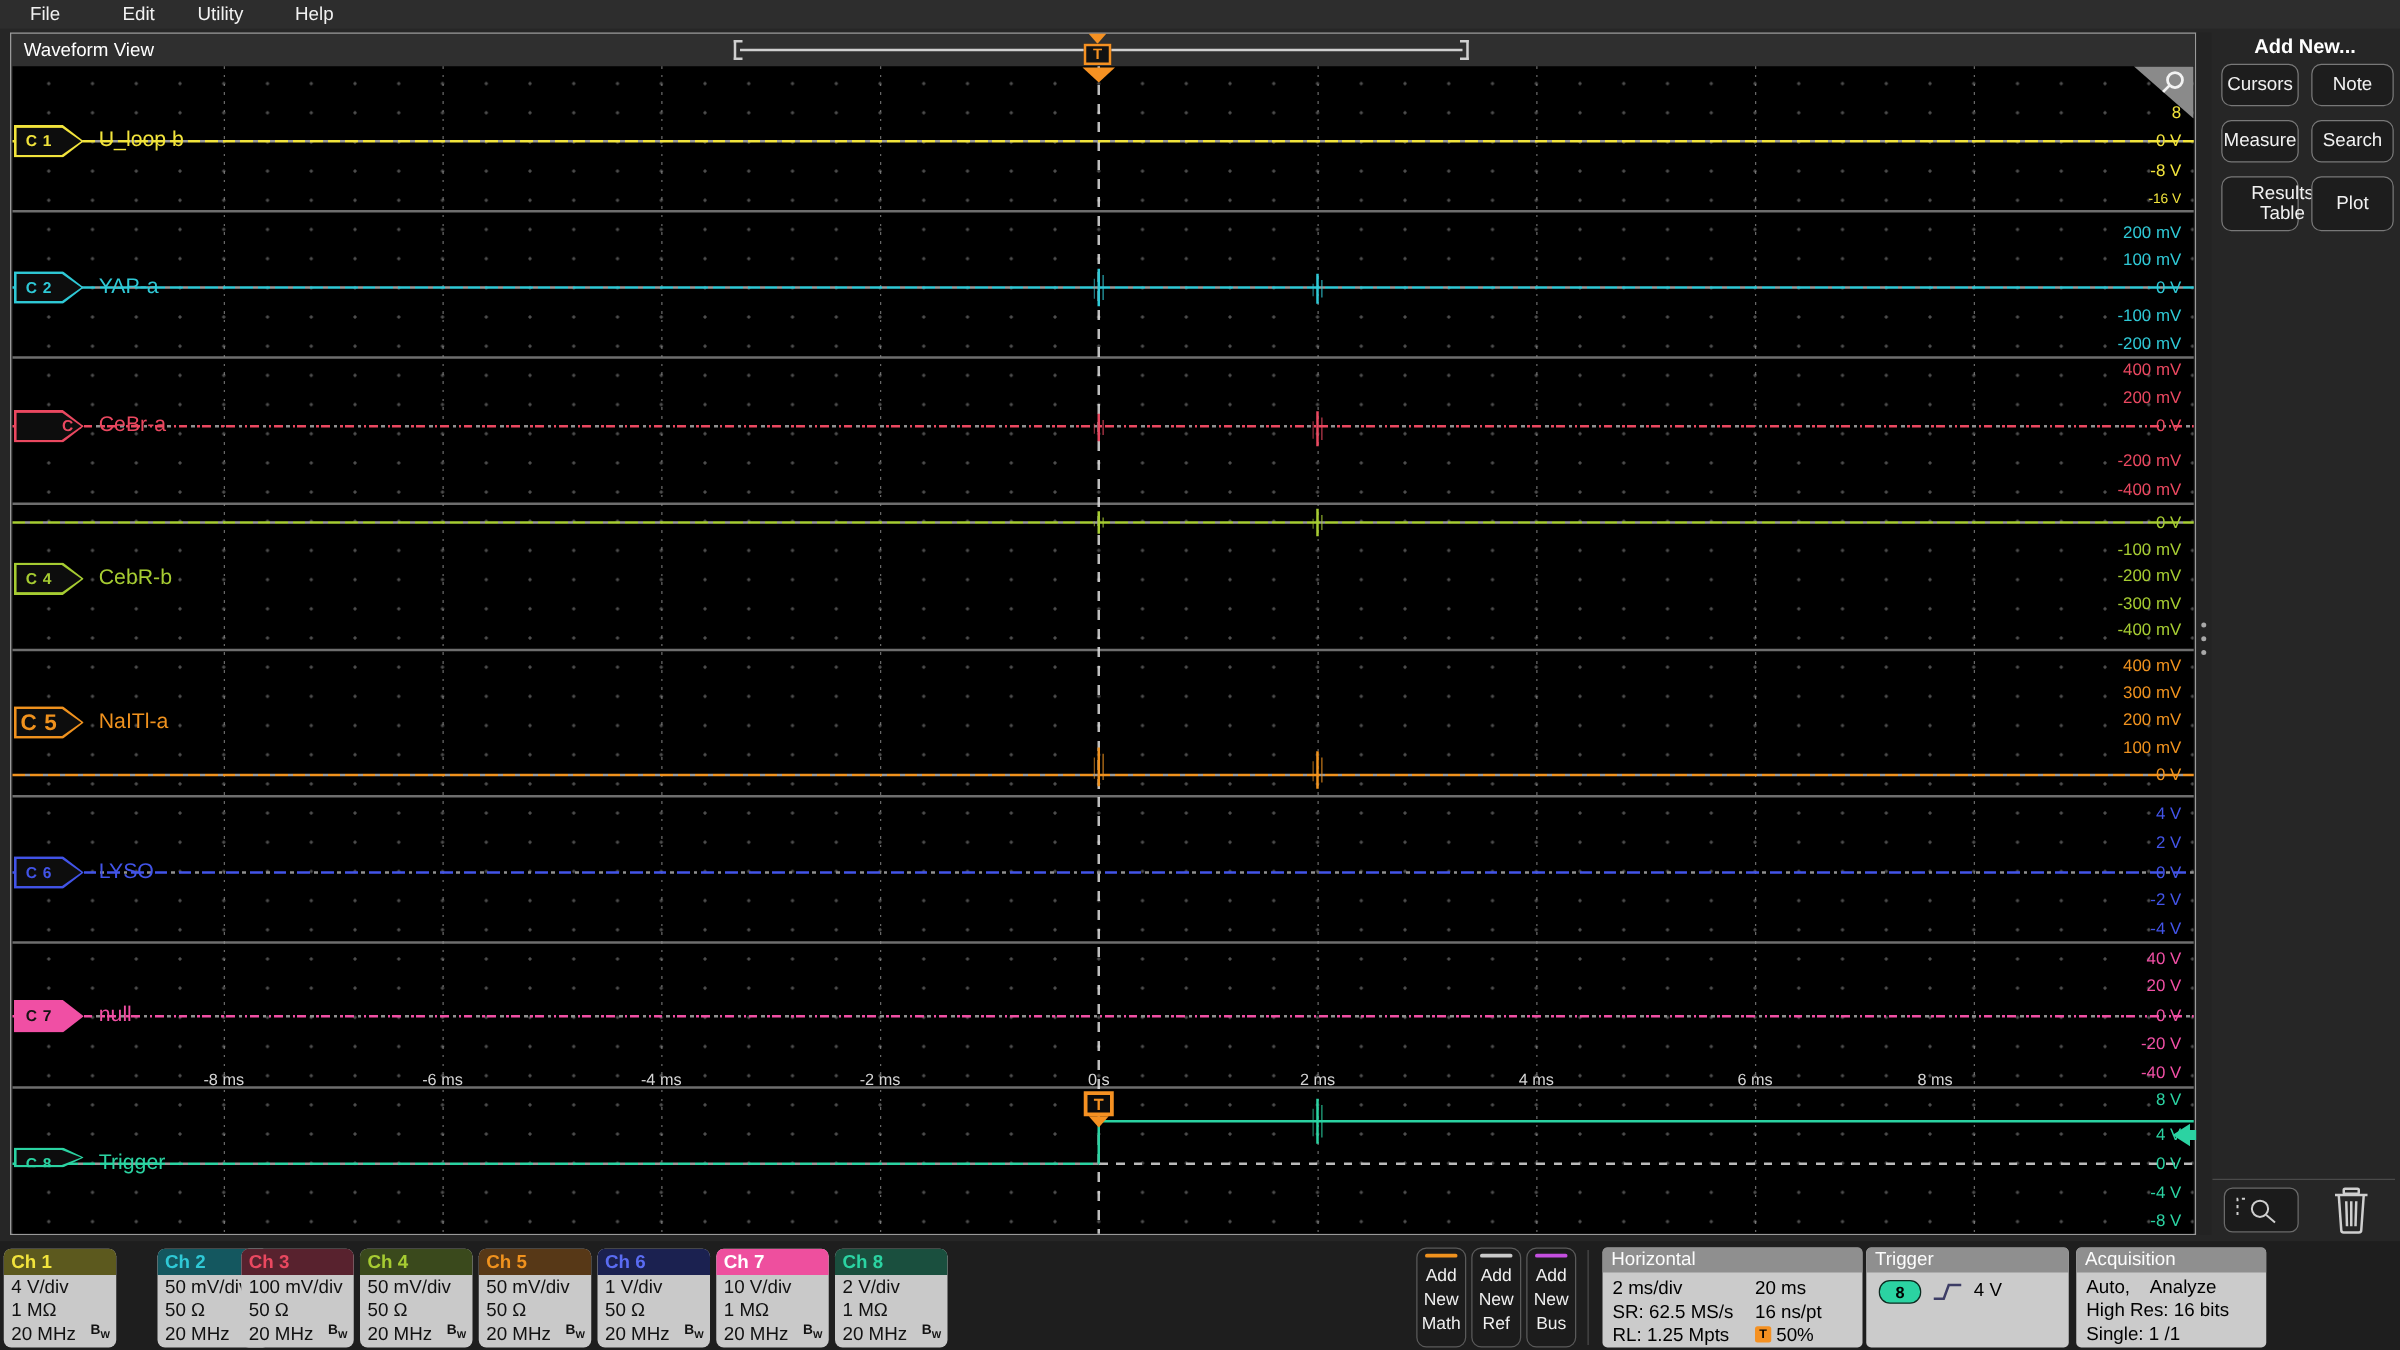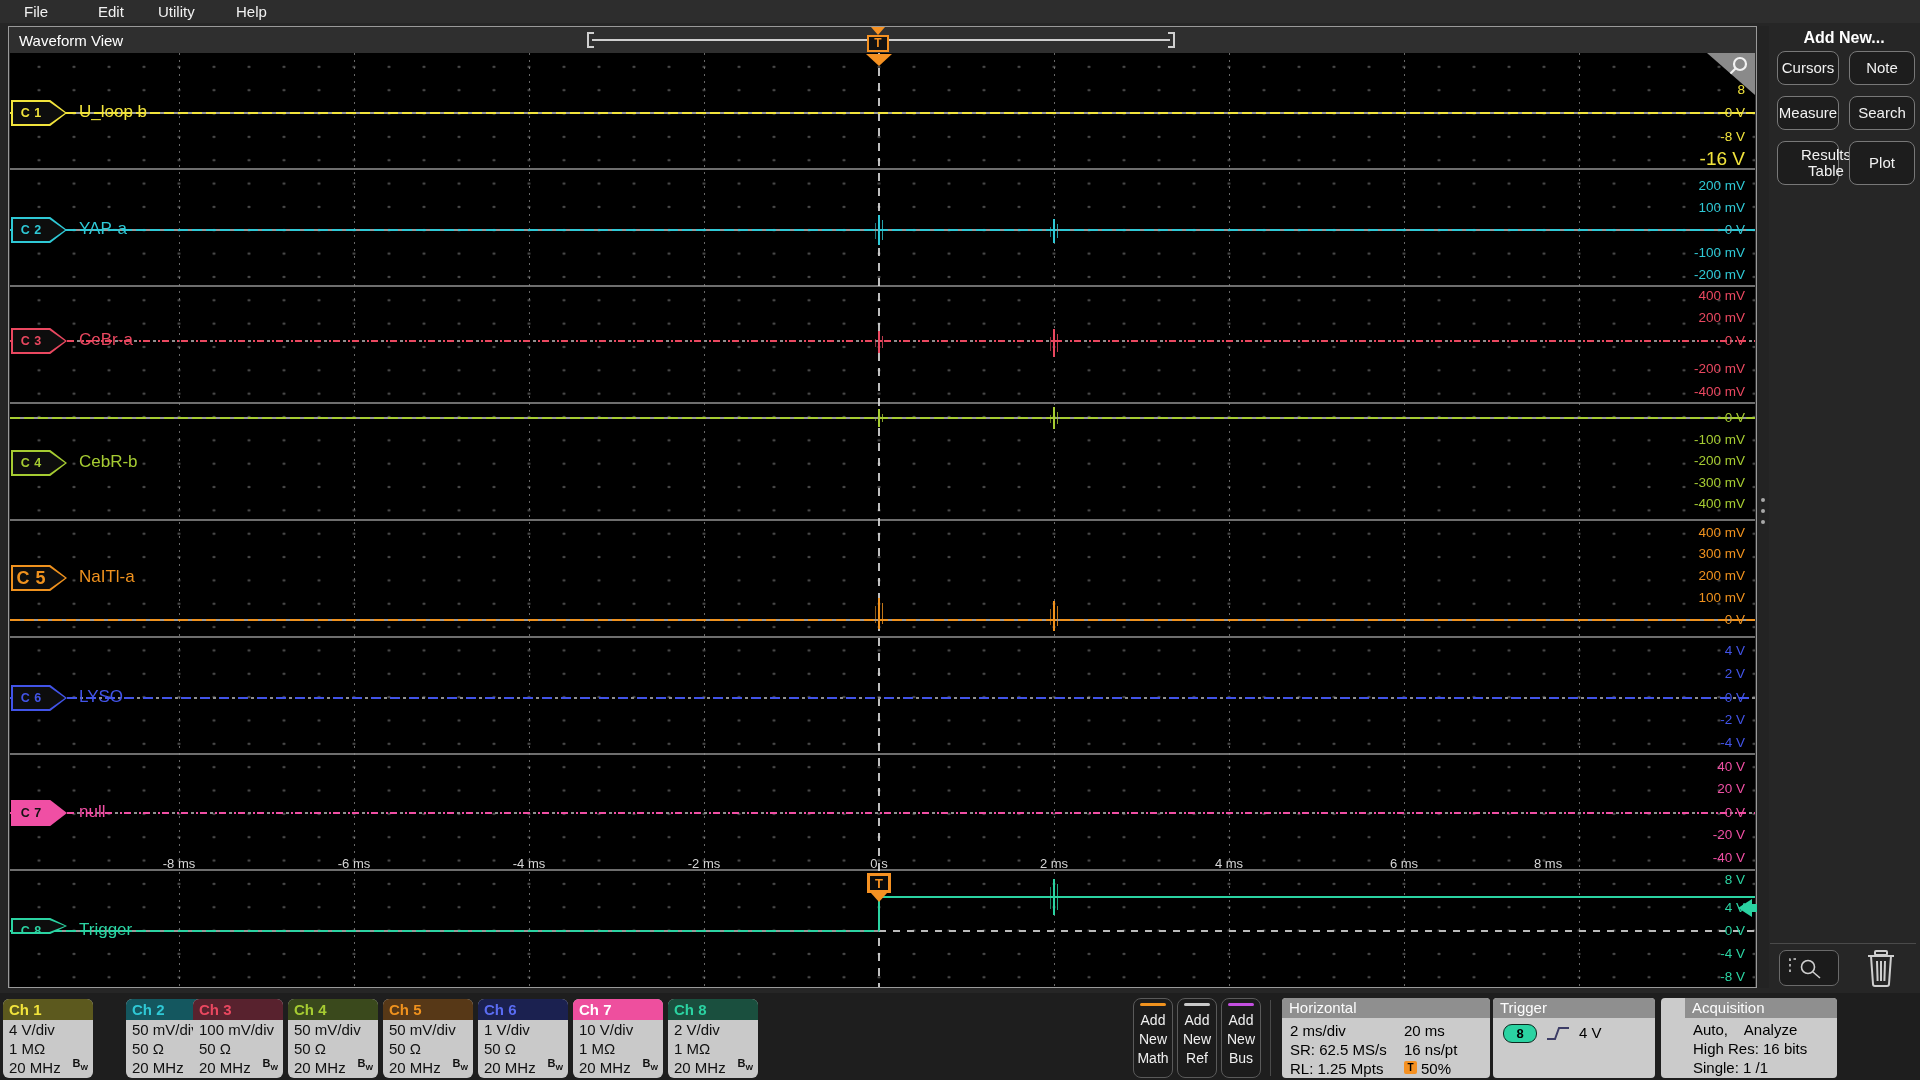--- a/index.html
+++ b/index.html
@@ -83,21 +83,21 @@
         <div style="position: absolute; left: 694px; top: 0px; width: 1px; height: 934px; background: repeating-linear-gradient(rgb(138, 138, 138) 0px, rgb(138, 138, 138) 2px, rgba(0, 0, 0, 0) 2px, rgba(0, 0, 0, 0) 7px); opacity: 0.75;"></div>
         <div style="position: absolute; left: 1044px; top: 0px; width: 1px; height: 934px; background: repeating-linear-gradient(rgb(138, 138, 138) 0px, rgb(138, 138, 138) 2px, rgba(0, 0, 0, 0) 2px, rgba(0, 0, 0, 0) 7px); opacity: 0.75;"></div>
         <div style="position: absolute; left: 1219px; top: 0px; width: 1px; height: 934px; background: repeating-linear-gradient(rgb(138, 138, 138) 0px, rgb(138, 138, 138) 2px, rgba(0, 0, 0, 0) 2px, rgba(0, 0, 0, 0) 7px); opacity: 0.75;"></div>
         <div style="position: absolute; left: 1394px; top: 0px; width: 1px; height: 934px; background: repeating-linear-gradient(rgb(138, 138, 138) 0px, rgb(138, 138, 138) 2px, rgba(0, 0, 0, 0) 2px, rgba(0, 0, 0, 0) 7px); opacity: 0.75;"></div>
         <div style="position: absolute; left: 1569px; top: 0px; width: 1px; height: 934px; background: repeating-linear-gradient(rgb(138, 138, 138) 0px, rgb(138, 138, 138) 2px, rgba(0, 0, 0, 0) 2px, rgba(0, 0, 0, 0) 7px); opacity: 0.75;"></div>
         <div style="position: absolute; left: 868px; top: 0px; width: 2px; height: 934px; background: repeating-linear-gradient(rgb(224, 224, 224) 0px, rgb(224, 224, 224) 8px, rgba(0, 0, 0, 0) 8px, rgba(0, 0, 0, 0) 15px); opacity: 0.85;"></div>
         <div style="position: absolute; left: 0px; top: 59px; width: 1745px; height: 2px; background: repeating-linear-gradient(90deg, rgb(242, 228, 60) 0px, rgb(242, 228, 60) 10px, rgb(154, 154, 154) 10px, rgb(154, 154, 154) 14px);"></div>
         <div style="position: absolute; left: 1615px; top: 30px; width: 120px; text-align: right; font-size: 13.5px; line-height: 14px; color: rgb(242, 228, 60);">8</div>
         <div style="position: absolute; left: 1615px; top: 53px; width: 120px; text-align: right; font-size: 13.5px; line-height: 14px; color: rgb(242, 228, 60);">0 V</div>
         <div style="position: absolute; left: 1615px; top: 77px; width: 120px; text-align: right; font-size: 13.5px; line-height: 14px; color: rgb(242, 228, 60);">-8 V</div>
-        <div style="position: absolute; left: 1615px; top: 99px; width: 120px; text-align: right; font-size: 19px; line-height: 14px; color: rgb(242, 228, 60);">-16 V</div>
+        <div style="position: absolute; left: 1615px; top: 99px; width: 120px; text-align: right; font-size: 11px; line-height: 14px; color: rgb(242, 228, 60);">-16 V</div>
         <div style="position: absolute; left: 1px; top: 47px; width: 56px; height: 26px; background: rgb(242, 228, 60); clip-path: polygon(0px 0px, 70% 0px, 100% 50%, 70% 100%, 0px 100%);">
           <div style="position: absolute; inset: 2px; background: rgb(13, 13, 13); clip-path: polygon(0px 0px, 70% 0px, 100% 50%, 70% 100%, 0px 100%);"></div>
           <div style="position: absolute; left: 0px; top: 0px; width: 72%; height: 26px; line-height: 26px; text-align: center; font-size: 12.5px; font-weight: bold; letter-spacing: 0.5px; color: rgb(242, 228, 60);">C 1</div>
         </div>
         <div style="position: absolute; left: 69px; top: 49px; font-size: 17px; color: rgb(242, 228, 60);">U_loop b</div>
         <div style="position: absolute; left: 0px; top: 176px; width: 1745px; height: 2px; background: repeating-linear-gradient(90deg, rgb(47, 201, 214) 0px, rgb(47, 201, 214) 10px, rgb(154, 154, 154) 10px, rgb(154, 154, 154) 14px);"></div>
         <div style="position: absolute; left: 868px; top: 162px; width: 2px; height: 30px; background: rgb(47, 201, 214);"></div>
         <div style="position: absolute; left: 872px; top: 167px; width: 1px; height: 20px; background: rgb(47, 201, 214); opacity: 0.8;"></div>
         <div style="position: absolute; left: 865px; top: 170px; width: 1px; height: 16px; background: rgb(47, 201, 214); opacity: 0.6;"></div>
         <div style="position: absolute; left: 1043px; top: 166px; width: 2px; height: 24px; background: rgb(47, 201, 214);"></div>
@@ -120,21 +120,21 @@
         <div style="position: absolute; left: 1043px; top: 276px; width: 2px; height: 28px; background: rgb(234, 72, 96);"></div>
         <div style="position: absolute; left: 1047px; top: 281px; width: 1px; height: 18px; background: rgb(234, 72, 96); opacity: 0.8;"></div>
         <div style="position: absolute; left: 1040px; top: 284px; width: 1px; height: 14px; background: rgb(234, 72, 96); opacity: 0.6;"></div>
         <div style="position: absolute; left: 1615px; top: 236px; width: 120px; text-align: right; font-size: 13.5px; line-height: 14px; color: rgb(234, 72, 96);">400 mV</div>
         <div style="position: absolute; left: 1615px; top: 258px; width: 120px; text-align: right; font-size: 13.5px; line-height: 14px; color: rgb(234, 72, 96);">200 mV</div>
         <div style="position: absolute; left: 1615px; top: 281px; width: 120px; text-align: right; font-size: 13.5px; line-height: 14px; color: rgb(234, 72, 96);">0 V</div>
         <div style="position: absolute; left: 1615px; top: 309px; width: 120px; text-align: right; font-size: 13.5px; line-height: 14px; color: rgb(234, 72, 96);">-200 mV</div>
         <div style="position: absolute; left: 1615px; top: 332px; width: 120px; text-align: right; font-size: 13.5px; line-height: 14px; color: rgb(234, 72, 96);">-400 mV</div>
         <div style="position: absolute; left: 1px; top: 275px; width: 56px; height: 26px; background: rgb(234, 72, 96); clip-path: polygon(0px 0px, 70% 0px, 100% 50%, 70% 100%, 0px 100%);">
           <div style="position: absolute; inset: 2px; background: rgb(13, 13, 13); clip-path: polygon(0px 0px, 70% 0px, 100% 50%, 70% 100%, 0px 100%);"></div>
-          <div style="position: absolute; left: 0px; top: 0px; width: 72%; height: 26px; line-height: 26px; text-align: center; font-size: 12.5px; font-weight: bold; letter-spacing: 0.5px; color: rgb(234, 72, 96);">C 3</div>
+          <div style="position: absolute; left: 0px; top: 0px; width: 72%; height: 26px; line-height: 26px; text-align: center; font-size: 12.5px; font-weight: bold; letter-spacing: 0.5px; color: rgb(234, 72, 96); padding-left: 29px;">C 3</div>
         </div>
         <div style="position: absolute; left: 69px; top: 277px; font-size: 17px; color: rgb(234, 72, 96);">CeBr-a</div>
         <div style="position: absolute; left: 0px; top: 364px; width: 1745px; height: 2px; background: repeating-linear-gradient(90deg, rgb(166, 204, 50) 0px, rgb(166, 204, 50) 10px, rgb(154, 154, 154) 10px, rgb(154, 154, 154) 14px);"></div>
         <div style="position: absolute; left: 868px; top: 356px; width: 2px; height: 18px; background: rgb(166, 204, 50);"></div>
         <div style="position: absolute; left: 872px; top: 361px; width: 1px; height: 8px; background: rgb(166, 204, 50); opacity: 0.8;"></div>
         <div style="position: absolute; left: 865px; top: 364px; width: 1px; height: 4px; background: rgb(166, 204, 50); opacity: 0.6;"></div>
         <div style="position: absolute; left: 1043px; top: 354px; width: 2px; height: 22px; background: rgb(166, 204, 50);"></div>
         <div style="position: absolute; left: 1047px; top: 359px; width: 1px; height: 12px; background: rgb(166, 204, 50); opacity: 0.8;"></div>
         <div style="position: absolute; left: 1040px; top: 362px; width: 1px; height: 8px; background: rgb(166, 204, 50); opacity: 0.6;"></div>
         <div style="position: absolute; left: 1615px; top: 358px; width: 120px; text-align: right; font-size: 13.5px; line-height: 14px; color: rgb(166, 204, 50);">0 V</div>
@@ -356,21 +356,21 @@
       <div class="phdr">Trigger</div>
       <div class="pbody" style="height:60px;">
         <span class="pcell" style="left:10px;top:6px;width:32px;height:17px;background:#2bd3a2;border:1px solid #0c2b20;border-radius:9px;color:#000;font-weight:bold;font-size:13px;text-align:center;line-height:17px;">8</span>
         <svg class="pcell" style="left:52px;top:7px;" width="26" height="17" viewBox="0 0 26 17">
           <polyline points="2,14 10,14 14,3 24,3" stroke="#3d3d66" stroke-width="2" fill="none"></polyline>
         </svg>
         <span class="pcell" style="left:86px;top:6px;">4 V</span>
       </div>
     </div>
 
-    <div class="panel" style="left:1661px;width:152px;padding-left:24px;">
+    <div class="panel" style="left:1661px;width:152px;">
       <div class="phdr">Acquisition</div>
       <div class="pbody" style="height:60px;">
         <span class="pcell pre" style="left:8px;top:3px;">Auto,    Analyze</span>
         <span class="pcell" style="left:8px;top:22px;">High Res: 16 bits</span>
         <span class="pcell" style="left:8px;top:41px;">Single: 1 /1</span>
       </div>
     </div>
 
   </div>
 </div>

